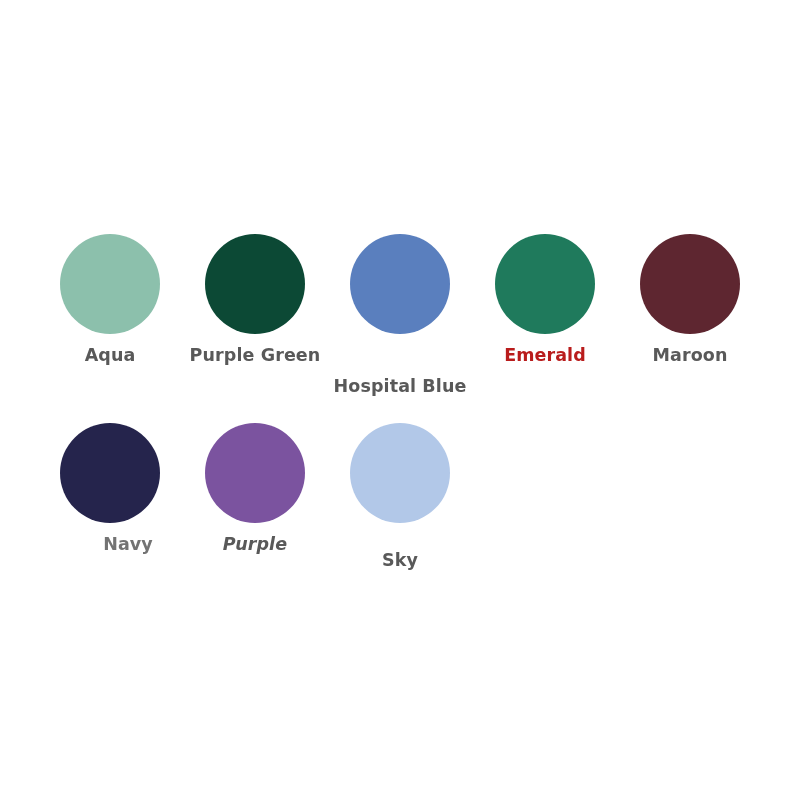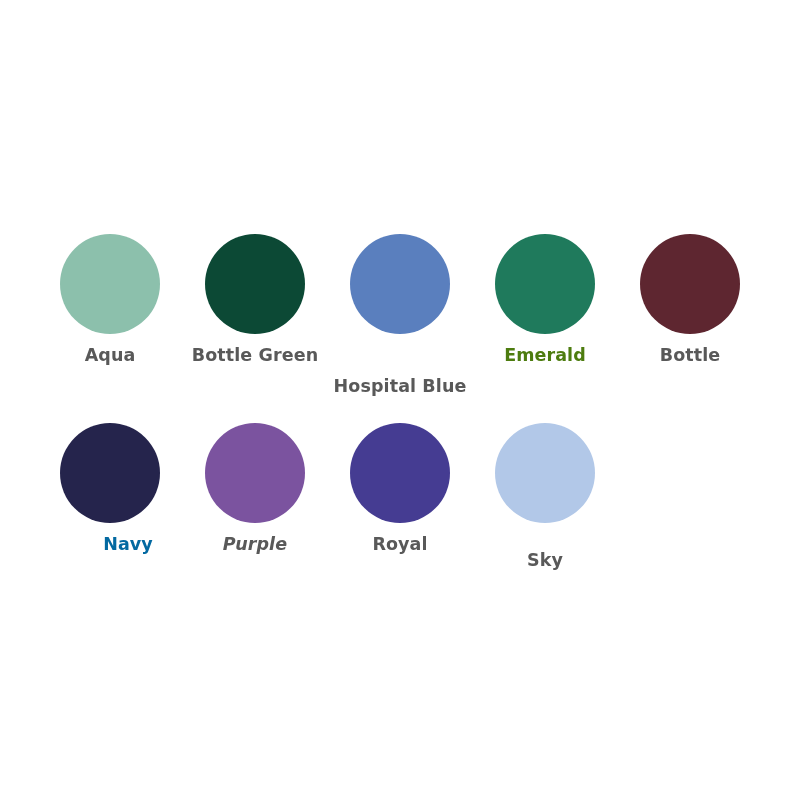--- a/index.html
+++ b/index.html
@@ -68,53 +68,49 @@
 <div class="palette">
   <div class="swatch-grid">
 
     <div class="swatch">
       <span class="swatch-dot" style="background-color: #8cc0ac;"></span>
       <span class="swatch-label" style="color: rgb(89, 89, 89);">Aqua</span>
     </div>
 
     <div class="swatch">
       <span class="swatch-dot" style="background-color: #0c4935;"></span>
-      <span class="swatch-label" style="color: rgb(89, 89, 89);">Bottle Green</span>
+      <span class="swatch-label" style="color: rgb(89, 89, 89);">Purple Green</span>
     </div>
 
     <div class="swatch">
       <span class="swatch-dot" style="background-color: #5a7fbe;"></span>
       <span class="swatch-label" style="color: rgb(89, 89, 89); margin-top: 43px;">Hospital Blue</span>
     </div>
 
 
     <div class="swatch">
       <span class="swatch-dot" style="background-color: #1f7a5c;"></span>
-      <span class="swatch-label" style="color: #4d7c0f;">Emerald</span>
+      <span class="swatch-label" style="color: #b91c1c;">Emerald</span>
     </div>
 
     <div class="swatch">
       <span class="swatch-dot" style="background-color: #5e2630;"></span>
-      <span class="swatch-label" style="color: rgb(89, 89, 89);">Bottle</span>
+      <span class="swatch-label" style="color: rgb(89, 89, 89);">Maroon</span>
     </div>
 
     <div class="swatch">
       <span class="swatch-dot" style="background-color: #25244c;"></span>
-      <span class="swatch-label" style="color: #0369a1; margin-left: 36px;">Navy</span>
+      <span class="swatch-label" style="color: #737373; margin-left: 36px;">Navy</span>
     </div>
 
     <div class="swatch">
       <span class="swatch-dot" style="background-color: #7b539f;"></span>
       <span class="swatch-label" style="color: rgb(89, 89, 89); font-style: italic;">Purple</span>
     </div>
 
-    <div class="swatch">
-      <span class="swatch-dot" style="background-color: #453c92;"></span>
-      <span class="swatch-label" style="color: rgb(89, 89, 89);">Royal</span>
-    </div>
 
     <div class="swatch">
       <span class="swatch-dot" style="background-color: #b2c8e8;"></span>
       <span class="swatch-label" style="color: rgb(89, 89, 89); margin-top: 28px;">Sky</span>
     </div>
 
   </div>
 </div>
 
 </body></html>

